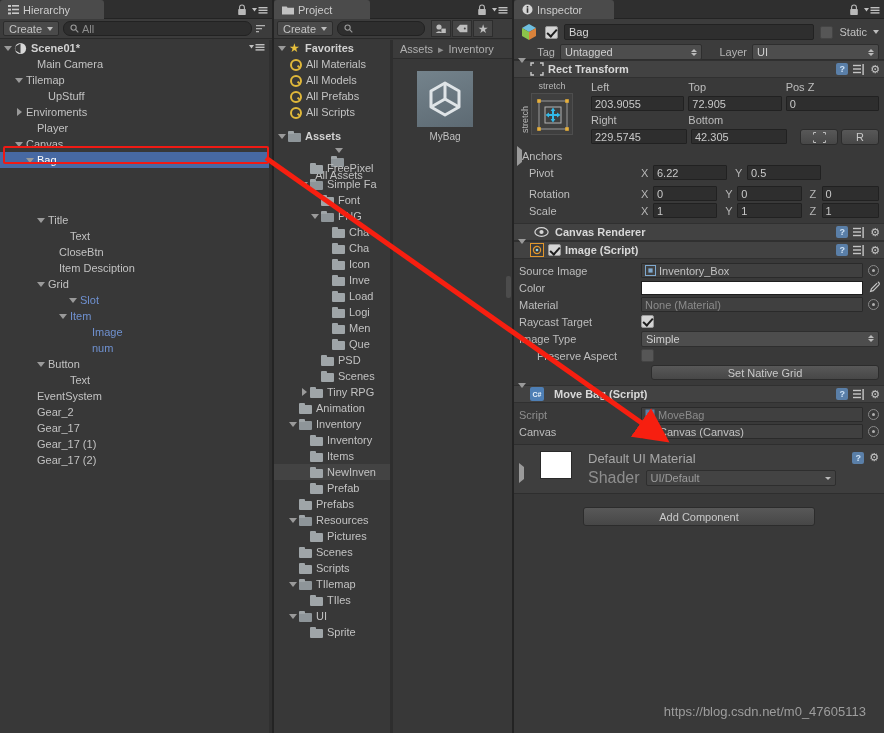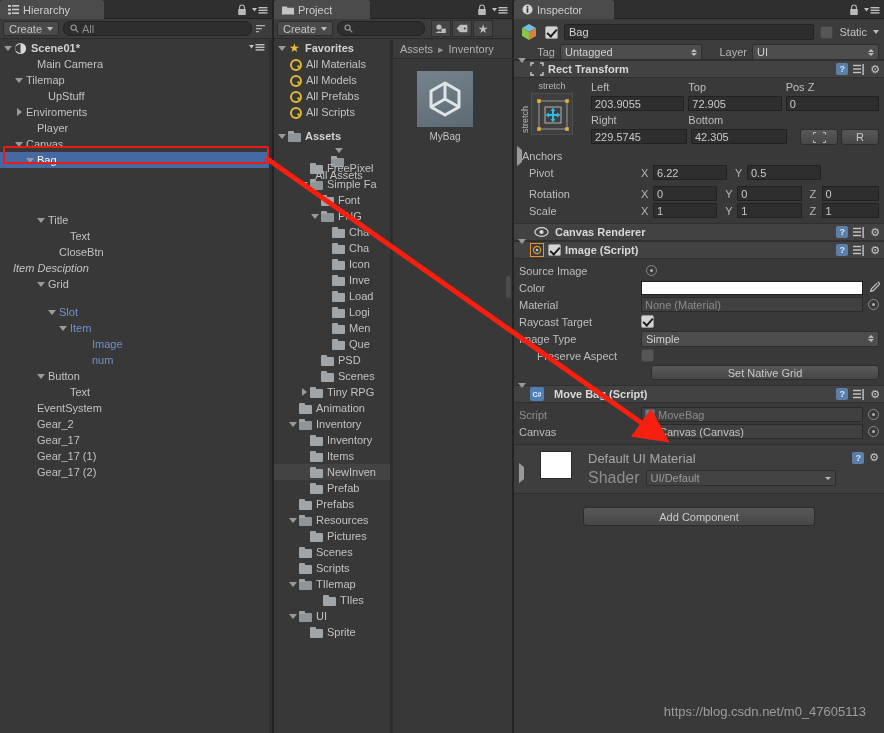--- a/index.html
+++ b/index.html
@@ -370,31 +370,31 @@
             <span class="lbl">Title</span>
           </div>
           <div class="row" style="padding-left: 57px;">
             <span class="arrow"></span>
             <span class="lbl">Text</span>
           </div>
           <div class="row" style="padding-left: 46px;">
             <span class="arrow"></span>
             <span class="lbl">CloseBtn</span>
           </div>
-          <div class="row" style=" font-style: italic;">
+          <div class="row" style="padding-left: 46px;">
             <span class="arrow"></span>
             <span class="lbl">Item Desciption</span>
           </div>
           <div class="row" style="padding-left: 35px;">
             <span class="arrow">
               <i class="arrow-down"></i>
             </span>
             <span class="lbl">Grid</span>
           </div>
-          <div class="row blue" style="padding-left: 46px; margin-top: 12px;">
+          <div class="row blue" style="padding-left: 67px;">
             <span class="arrow">
               <i class="arrow-down"></i>
             </span>
             <span class="lbl">Slot</span>
           </div>
           <div class="row blue" style="padding-left: 57px;">
             <span class="arrow">
               <i class="arrow-down"></i>
             </span>
             <span class="lbl">Item</span>
@@ -681,21 +681,21 @@
             <span class="ficon"></span>
             <span class="lbl">Scripts</span>
           </div>
           <div class="row" style="padding-left: 13px;">
             <span class="arrow">
               <i class="arrow-down"></i>
             </span>
             <span class="ficon open"></span>
             <span class="lbl">TIlemap</span>
           </div>
-          <div class="row" style="padding-left: 37px;">
+          <div class="row" style="padding-left: 24px;">
             <span class="arrow"></span>
             <span class="ficon"></span>
             <span class="lbl">TIles</span>
           </div>
           <div class="row" style="padding-left: 13px;">
             <span class="arrow">
               <i class="arrow-down"></i>
             </span>
             <span class="ficon open"></span>
             <span class="lbl">UI</span>
@@ -980,20 +980,27 @@
             <rect x="0" y="4.3" width="8" height="1.4" fill="#c5c5c5"></rect>
             <rect x="0" y="7.8" width="8" height="1.4" fill="#c5c5c5"></rect>
             <rect x="9.4" y="0" width="1.4" height="11" fill="#c5c5c5"></rect>
           </svg>
           <span class="ico-gear">⚙</span>
         </span>
       </div>
       <div class="comp-body">
         <div class="prow">
           <span class="pname">Source Image</span>
+          <span class="objfield" style="flex:1;">
+            <svg width="11" height="11" viewBox="0 0 11 11">
+              <rect x="0.5" y="0.5" width="10" height="10" fill="none" stroke="#7fa9cf" stroke-width="1"></rect>
+              <rect x="3.4" y="3.4" width="4.2" height="4.2" fill="#7fa9cf"></rect>
+            </svg>
+            <span>Inventory_Box</span>
+          </span>
           <span class="radio-o" style="margin-left:5px;"></span>
         </div>
         <div class="prow">
           <span class="pname">Color</span>
           <span style="flex:1;height:14px;background:#ffffff;border:1px solid #1e1e1e;"></span>
           <span style="margin-left:5px;width:11px;">
             <svg width="12" height="12" viewBox="0 0 12 12">
               <path d="M9.8 1.2 a1.6 1.6 0 0 1 1.1 2.7 L5.2 9.6 L2.6 10.4 L3.4 7.8 L9.1 2.1" fill="none" stroke="#c6c6c6" stroke-width="1.2"></path>
             </svg>
           </span>

